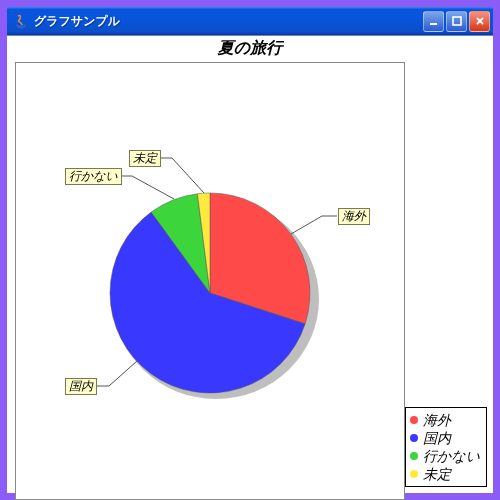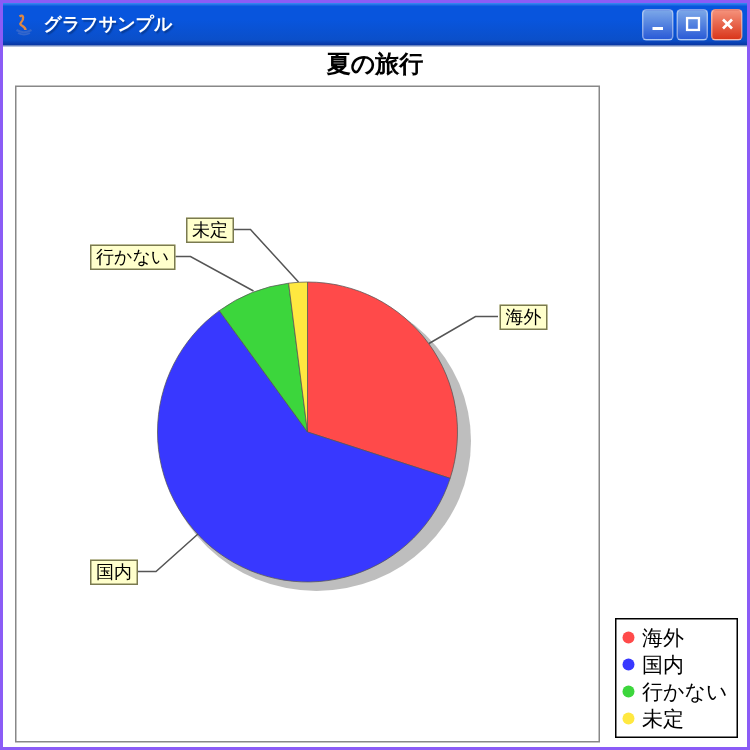--- a/index.html
+++ b/index.html
@@ -7,21 +7,21 @@
     margin: 0;
     font-family: "MS PGothic", "Meiryo", sans-serif;
     background: #ece9d8;
     width: 500px;
     height: 500px;
     overflow: hidden;
   }
   .window {
     width: 500px;
     height: 500px;
-    border: 2px solid #8b5cf6;
+    border: 7px solid #8b5cf6;
     background: #ece9d8;
     display: flex;
     flex-direction: column;
   }
   .titlebar {
     height: 28px;
     background: linear-gradient(to bottom, #3c8cf0 0%, #0855dd 8%, #0855dd 40%, #0b4fc9 88%, #0936a3 100%);
     display: flex;
     align-items: center;
     padding: 0 3px 0 6px;
@@ -49,20 +49,21 @@
     font-size: 11px; font-weight: bold;
     color: #fff;
   }
   .win-btn.min, .win-btn.max { background: linear-gradient(to bottom,#7ba7e8,#2a5bd7); }
   .win-btn.close { background: linear-gradient(to bottom,#f5917a,#d9361b); }
   .client {
     flex: 1;
     background: #fff;
     position: relative;
     border-top: 1px solid #6c86c0;
+    font-style: italic;
   }
   .chart-title {
     position: absolute;
     top: 2px; left: 0; right: 0;
     text-align: center;
     font-size: 16px;
     font-weight: bold;
     color: #000;
   }
   .plot-border {

